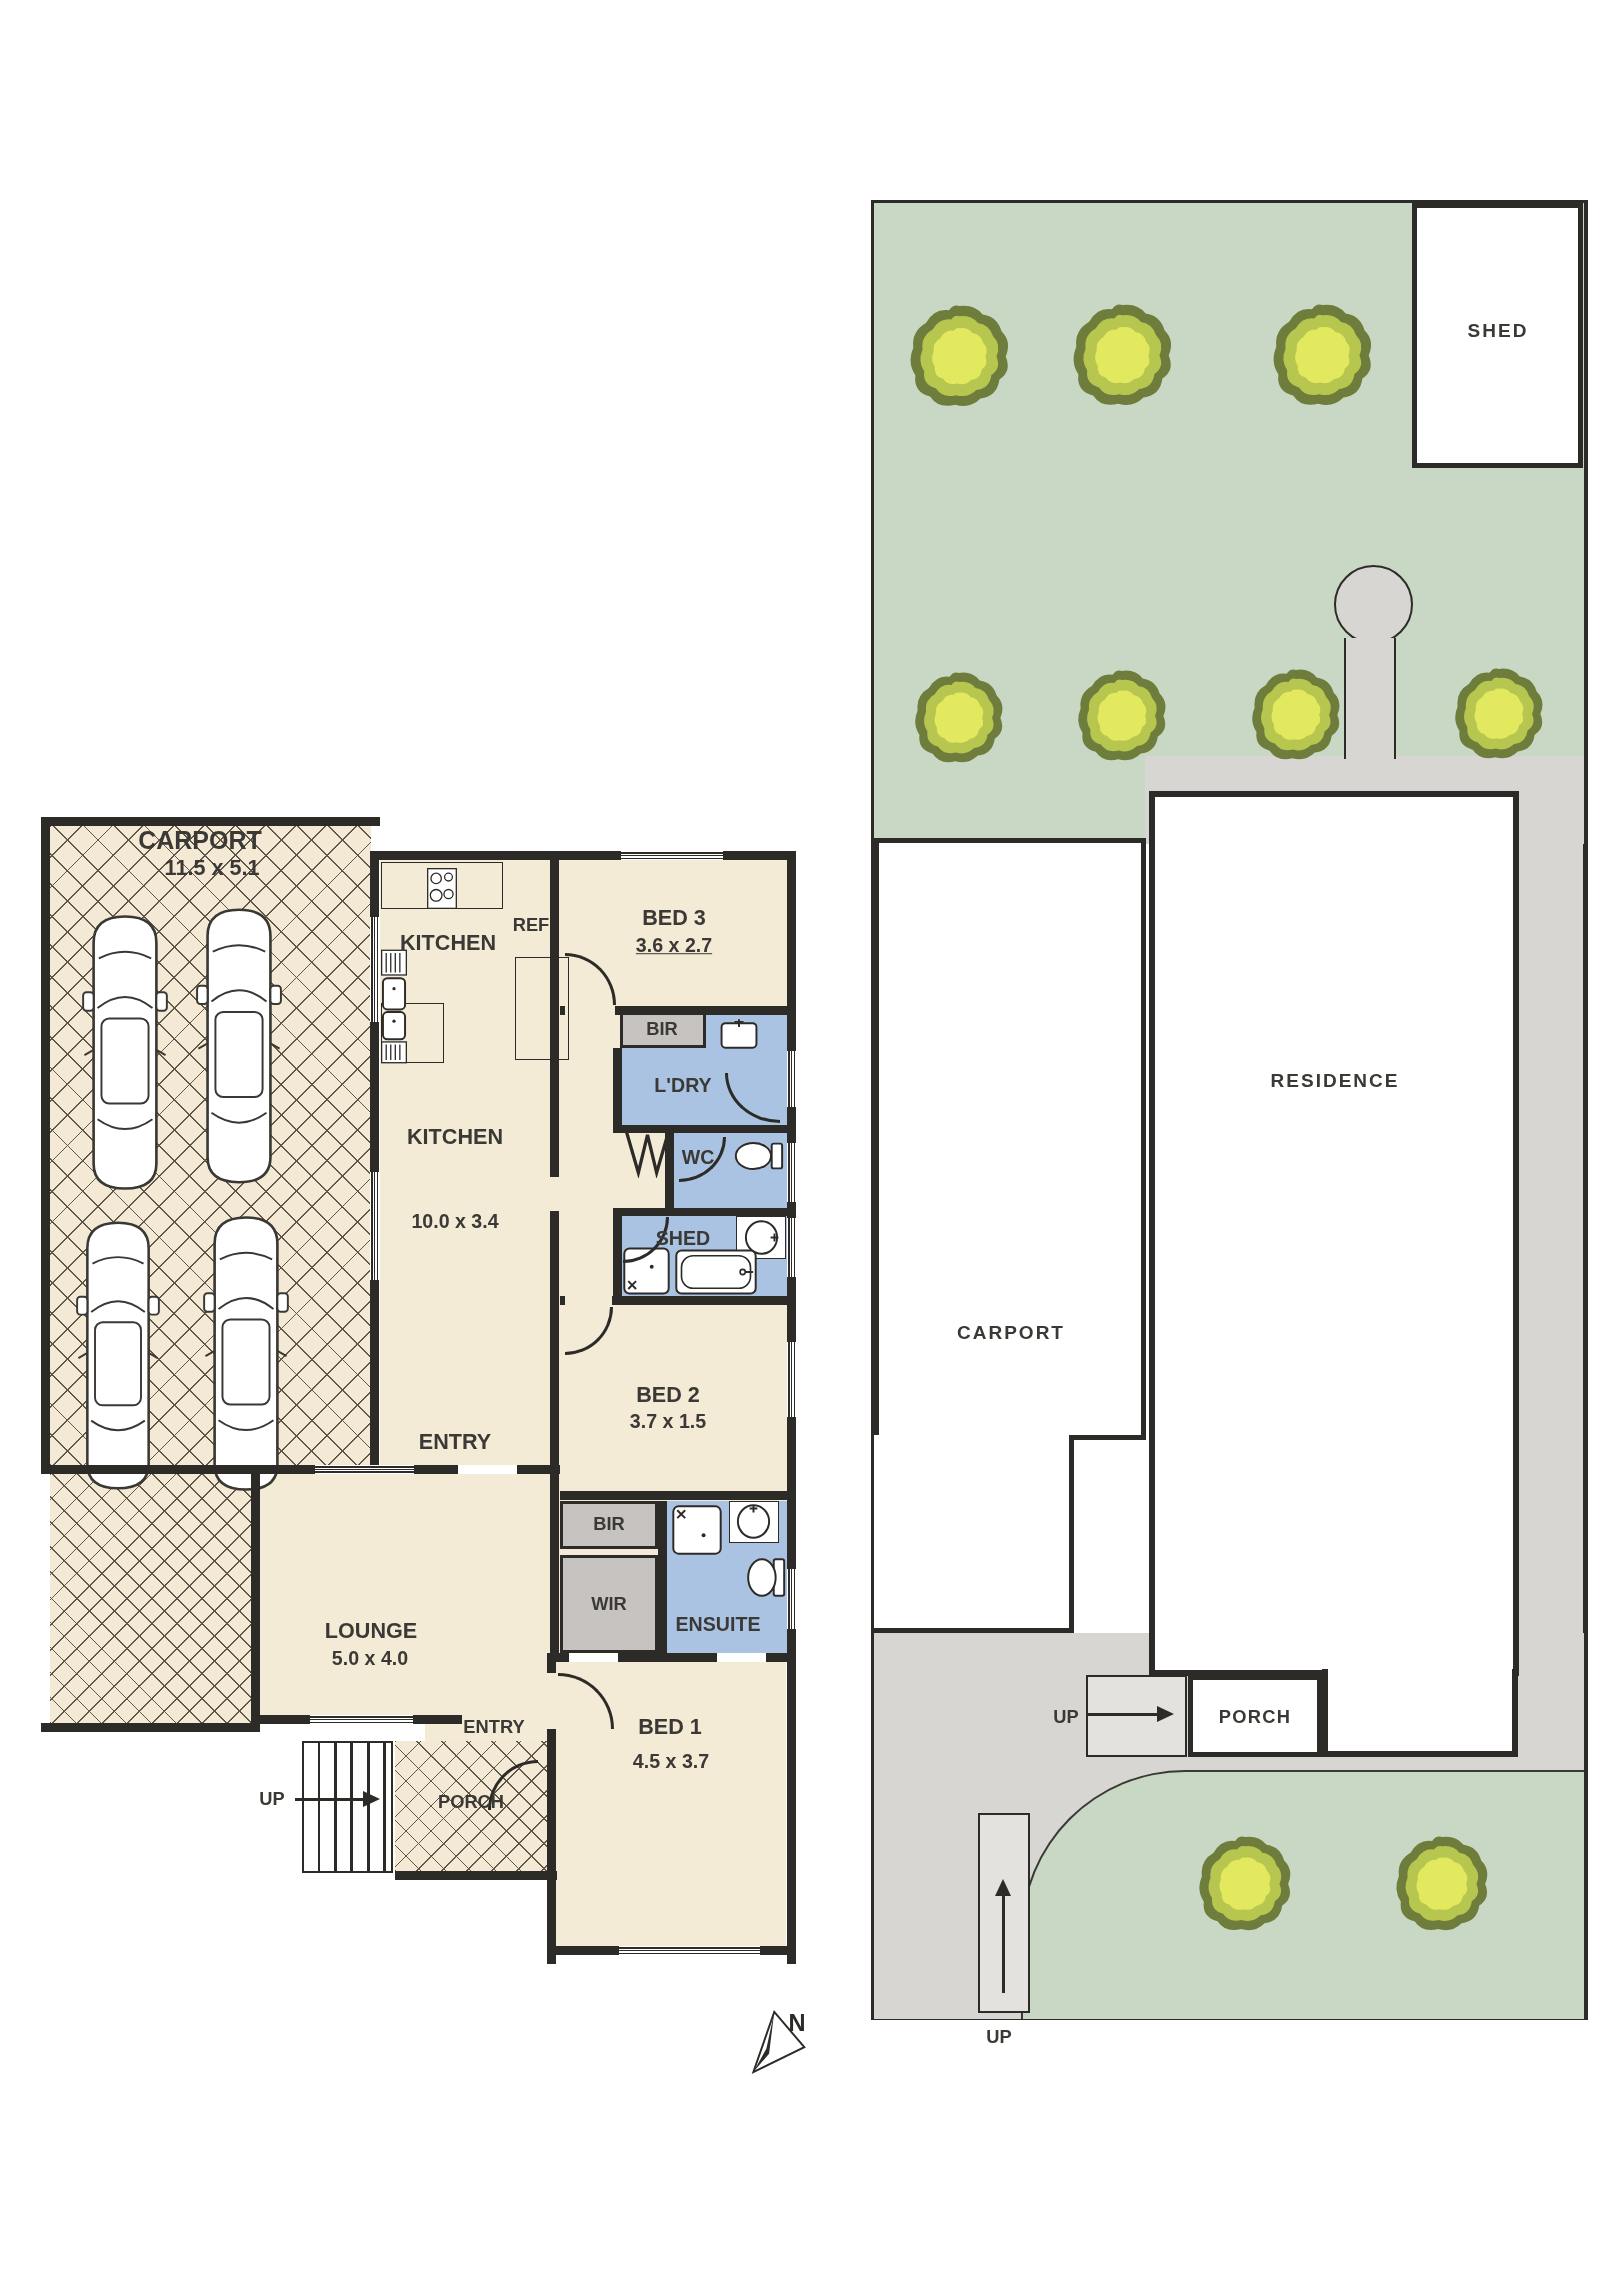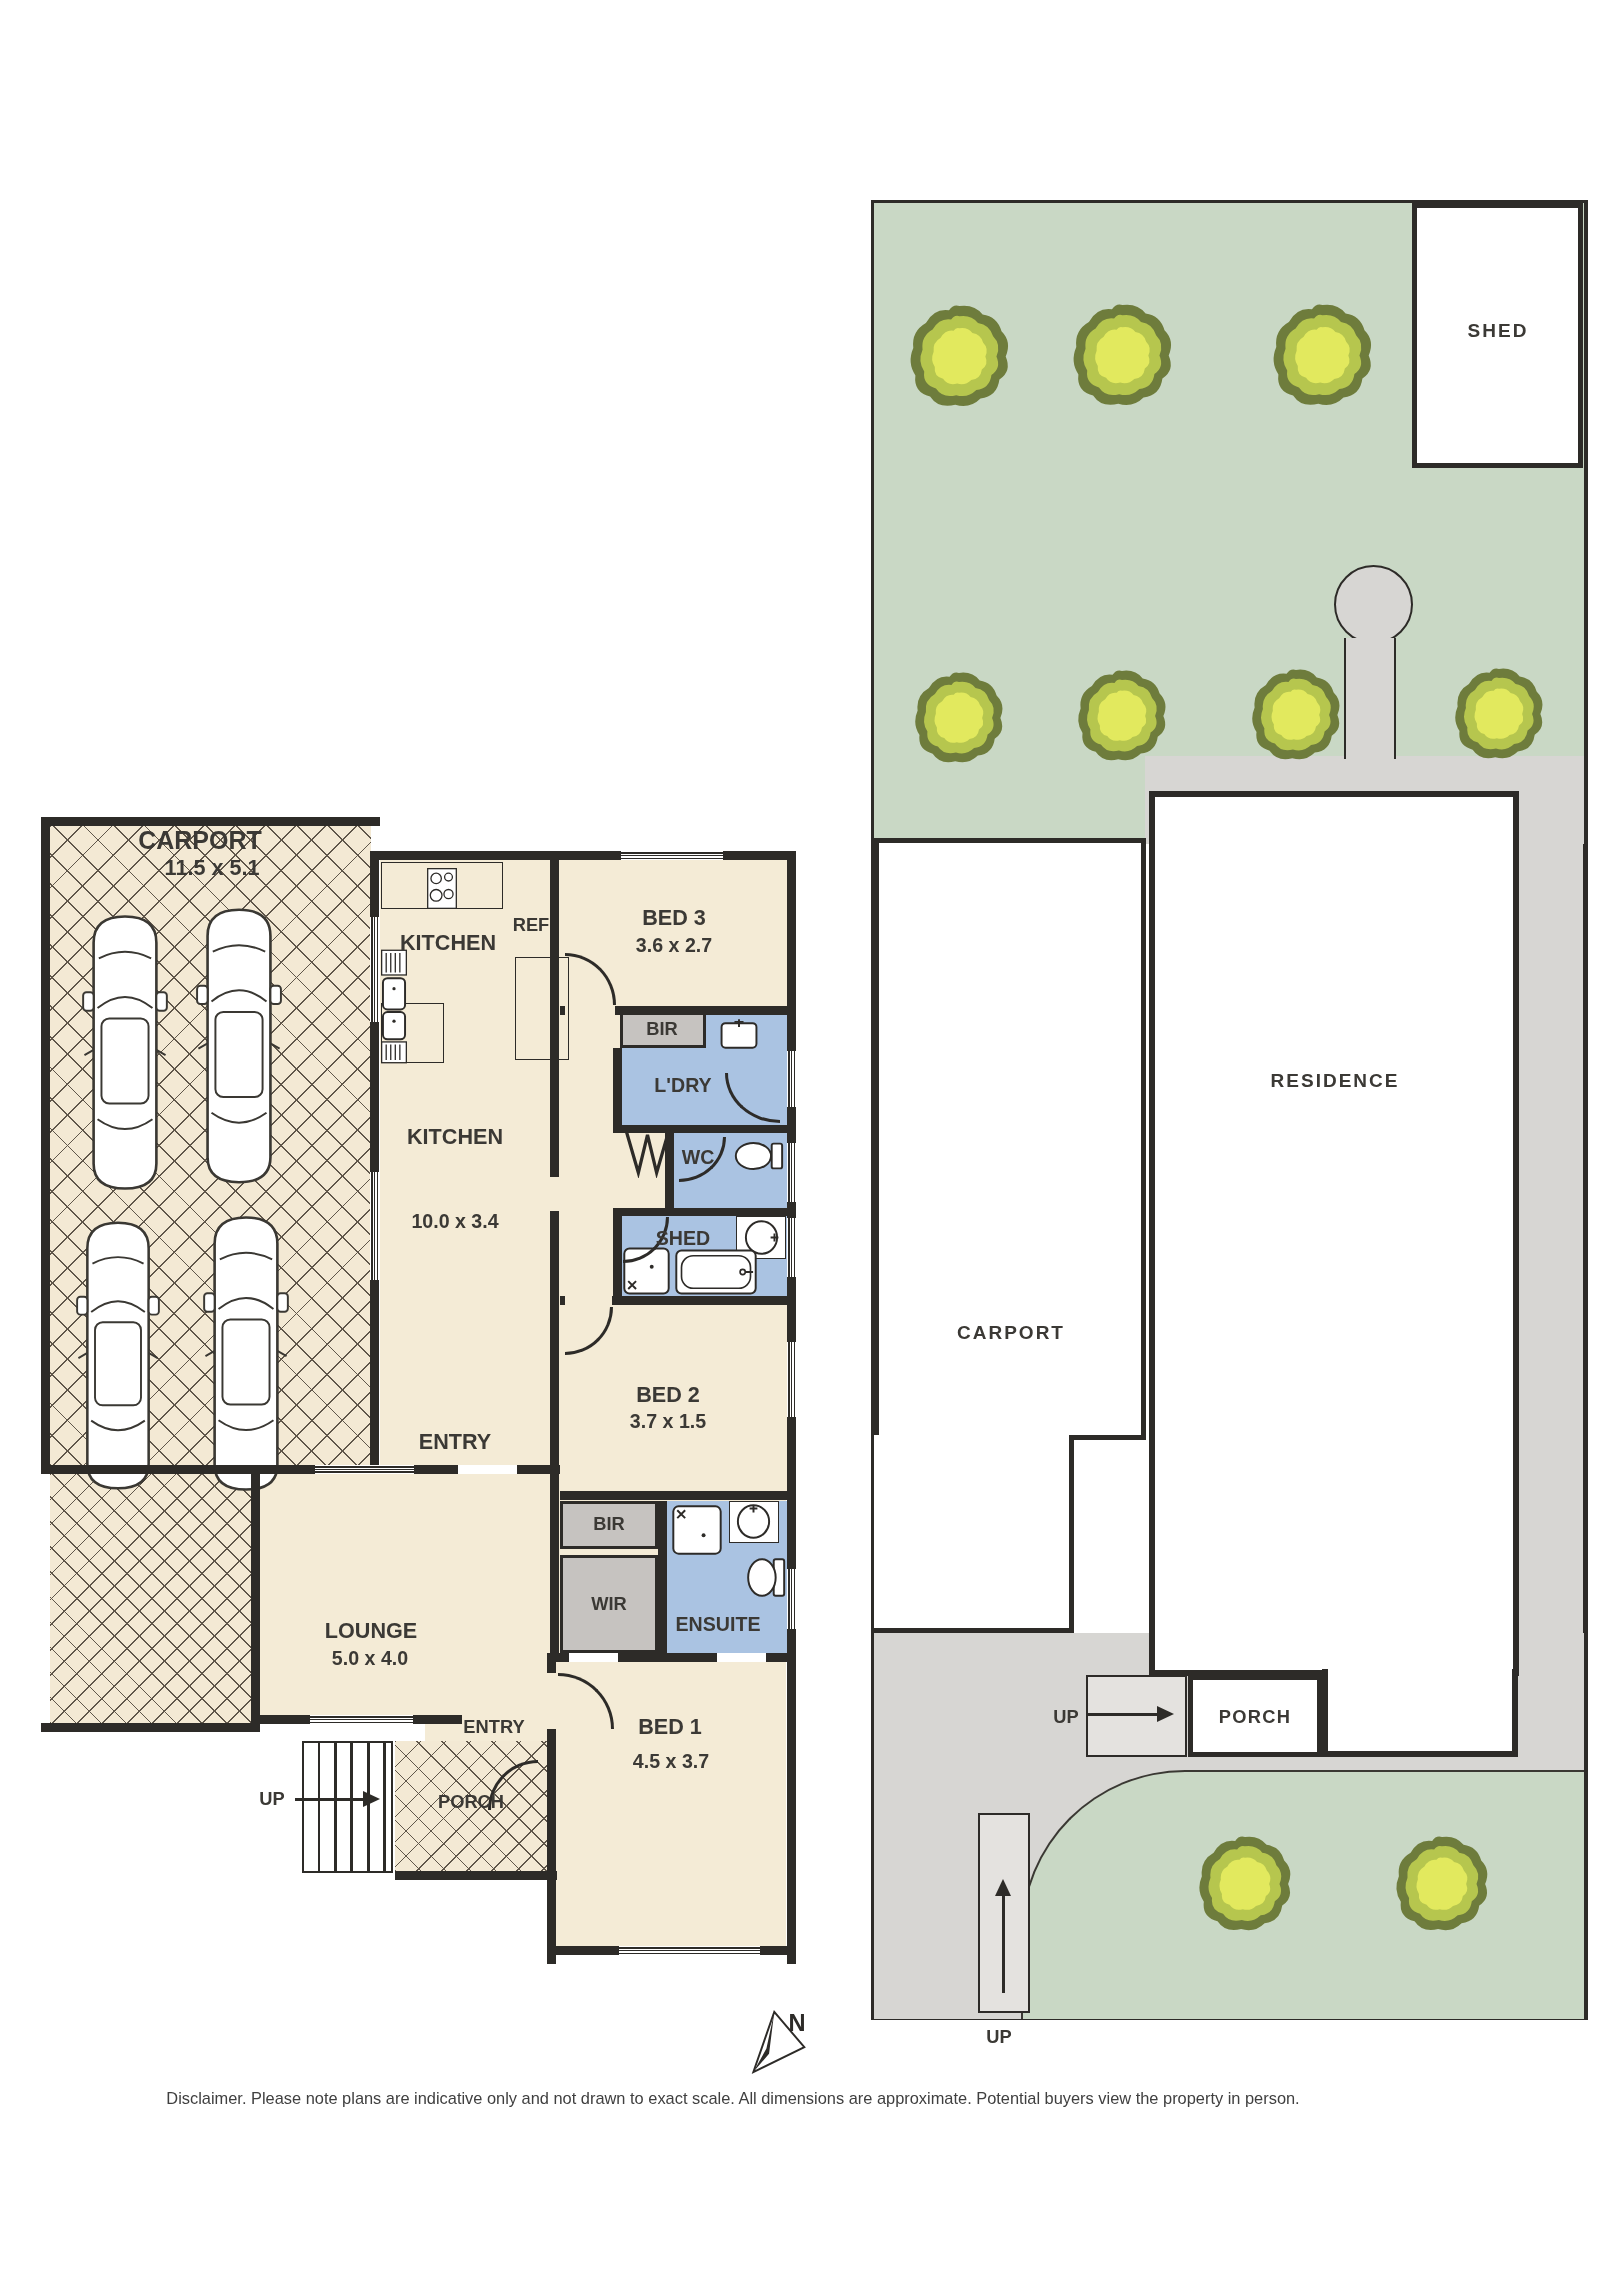--- a/index.html
+++ b/index.html
@@ -241,21 +241,21 @@
 
     <div class="stairbox risers-v" style="left:266px;top:929px;width:91px;height:132px;"></div>
     <div class="aline" style="left:259px;top:986px;width:71px;height:3.3px;"></div>
     <div class="tri-r" style="left:327px;top:979px;"></div>
 
     <div class="L s38" style="left:164px;top:27.5px;">CARPORT</div>
     <div class="L s33" style="left:164px;top:56px;margin-left:12px;">11.5 x 5.1</div>
     <div class="L s33" style="left:412px;top:131px;">KITCHEN</div>
     <div class="L s28" style="left:495px;top:113px;">REF</div>
     <div class="L s33" style="left:638px;top:106px;">BED 3</div>
-    <div class="L s30" style="left:638px;top:134px;">3.6 x 2.7</div>
+    <div class="L s30" style="left:638px;top:134px;text-decoration:underline;">3.6 x 2.7</div>
     <div class="L s28" style="left:626px;top:217px;">BIR</div>
     <div class="L s30" style="left:647px;top:274px;">L'DRY</div>
     <div class="L s30" style="left:662px;top:346px;">WC</div>
     <div class="L s30" style="left:647px;top:427px;">SHED</div>
     <div class="L s33" style="left:419px;top:325px;">KITCHEN</div>
     <div class="L s30" style="left:419px;top:410px;">10.0 x 3.4</div>
     <div class="L s33" style="left:419px;top:630px;">ENTRY</div>
     <div class="L s33" style="left:632px;top:583px;">BED 2</div>
     <div class="L s30" style="left:632px;top:610px;">3.7 x 1.5</div>
     <div class="L s28" style="left:573px;top:712px;">BIR</div>
@@ -339,16 +339,15 @@
 
   <div class="L s28" style="left:999px;top:2037px;">UP</div>
 
   <svg class="abs" style="left:740px;top:2008px;" width="79" height="98" viewBox="0 0 120 150">
     <polygon points="52,6 20,98 40,62" fill="#2d2b28"></polygon>
     <polygon points="52,6 98,60 20,98" fill="#fff" stroke="#2d2b28" stroke-width="3"></polygon>
     <polygon points="52,6 44,70 20,98 40,62" fill="#2d2b28"></polygon>
   </svg>
   <div class="L" style="left:797px;top:2024px;font-size:23.6px;color:#2d2b28;">N</div>
 
-  <div class="disclaimer" style="left:0px;top:2089px;width:1466px;">Disclaimer. Please note plans are indicative only and not drawn to exact scale. All dimensions are approximate. Potential buyers view the property in person.</div>
 
 </div>
 
 
 </body></html>

